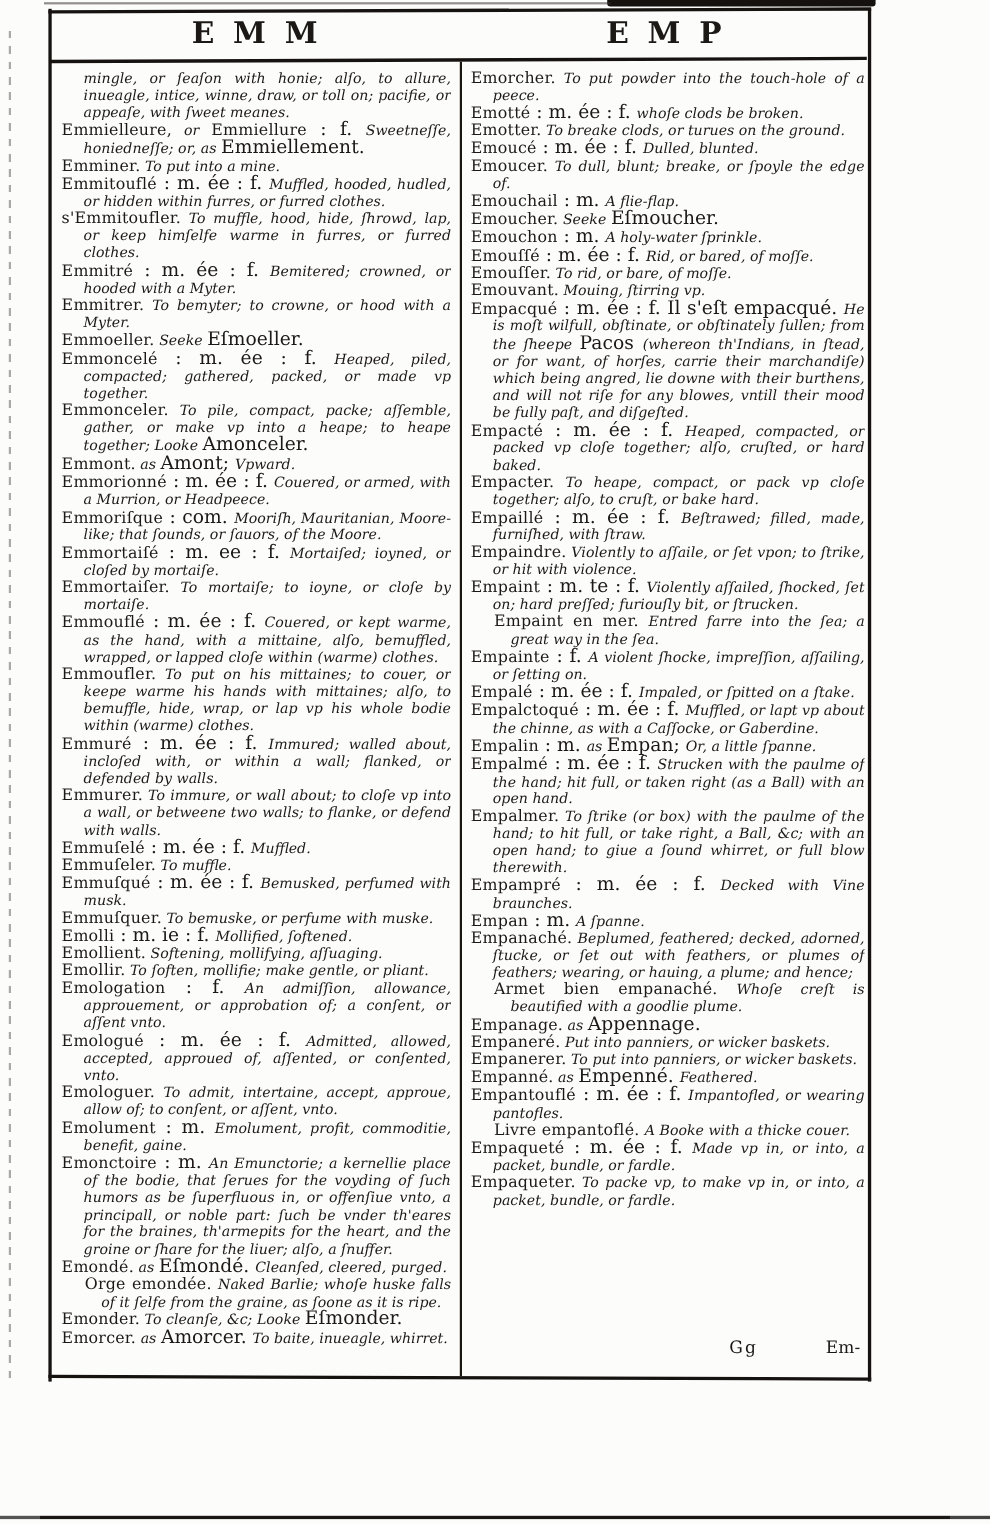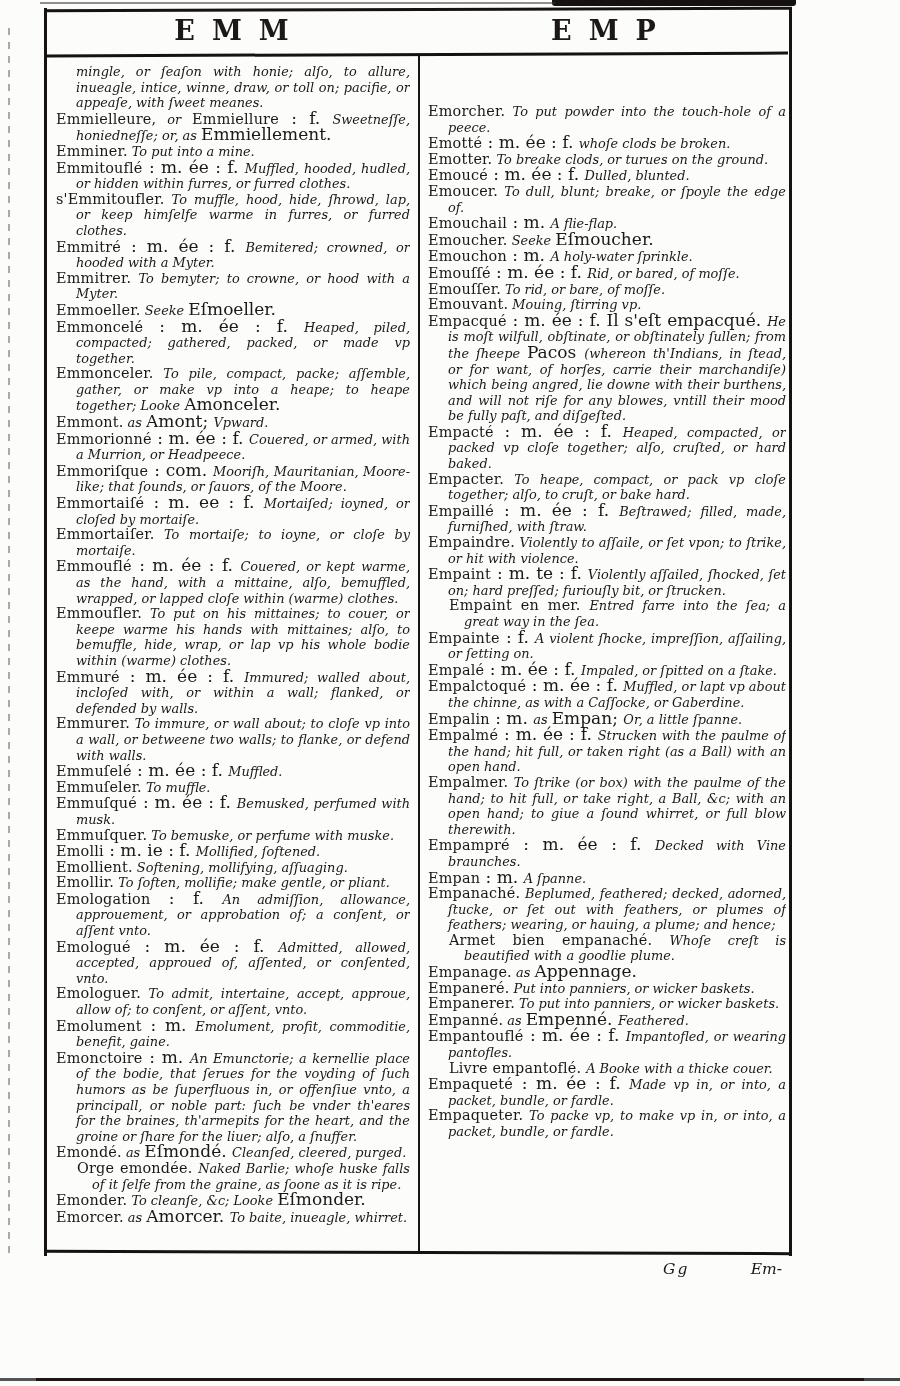--- a/index.html
+++ b/index.html
@@ -25,29 +25,29 @@
   .header-rule  { position:absolute; left:46px; top:53px;   width:742px; height:3px; background:#15120f; transform:rotate(-0.22deg); }
   .col-rule     { position:absolute; left:418px; top:56px;  width:2px;  height:1195px; background:#19150f; }
   
   .running-head { position:absolute; top:15px; font-size:27px; font-weight:600;
     letter-spacing:17px; text-indent:17px; text-align:center; }
   .running-head.lh { left:45px;  width:373px; }
   .running-head.rh { left:418px; width:371px; }
   
   .col { position:absolute; top:64px; height:1186px; overflow:hidden; text-align:justify; }
   .col.leftcol  { left:56px;  width:354px; }
-  .col.rightcol { left:428px; width:358px;margin-top:40px; }
+  .col.rightcol { left:428px; width:358px; }
   p.entry { margin:0; padding-left:20px; text-indent:-20px; line-height:15.6px; font-size:13px; }
   p.entry.cont { text-indent:0; }
   p.entry.sub  { padding-left:36px; text-indent:-15px; }
   span.hw { font-style:normal; font-size:14.4px; letter-spacing:.2px; }
   span.rm { font-style:normal; font-size:17px; }
   span.it { font-style:italic; font-size:12.9px; }
   
-  .sig-row { position:absolute; left:428px; top:1260px; width:358px; height:20px; font-size:15.5px;font-style:italic; }
+  .sig-row { position:absolute; left:428px; top:1216px; width:358px; height:20px; font-size:15.5px; }
   .sig-mark { position:absolute; left:235px; letter-spacing:2px; }
   .catchword { position:absolute; right:4px; }
 </style>
 </head>
 <body>
 
 <div class="sheet" style="--ink: #1b1815; --paper: #fcfcfa;">
   <div class="top-smudge"></div>
   <div class="top-smudge2"></div>
   <div class="left-page-edge"></div>

